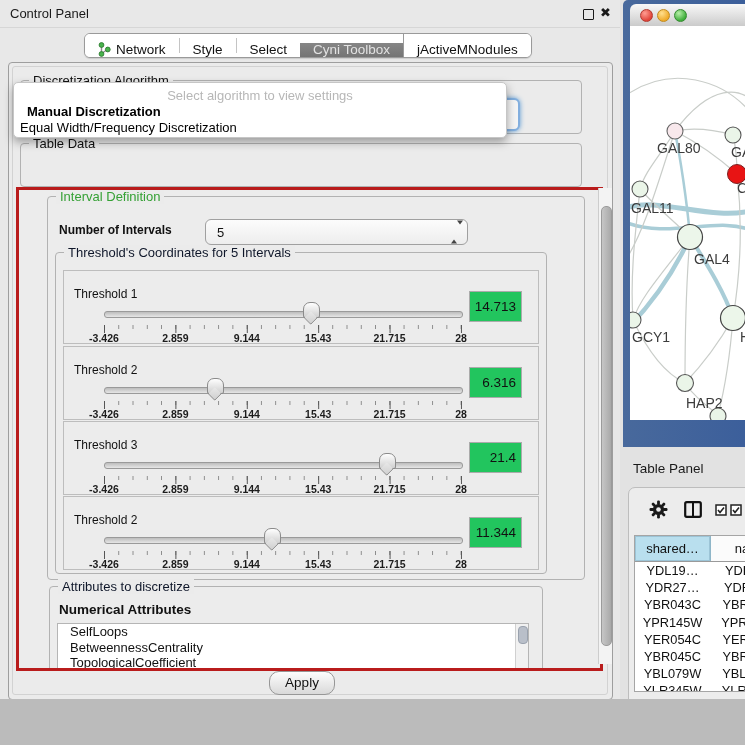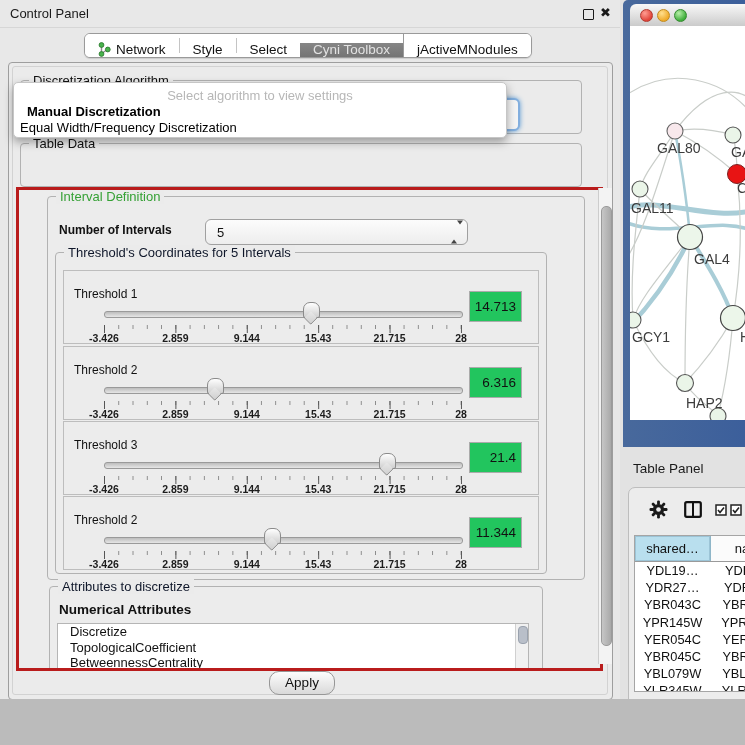--- a/index.html
+++ b/index.html
@@ -244,23 +244,23 @@
         </div>
       </div>
       <div class="t-value">11.344</div>
     </div>
 
     <div class="abs group" style="left:30px;top:396px;width:492px;height:90px;">
       <span class="gtitle blue">Attributes to discretize</span>
     </div>
     <span class="abs" style="left:40px;top:412px;font-weight:bold;font-size:13.5px;">Numerical Attributes</span>
     <div id="attr-list">
-      <div class="it">Discretize</div>
+      <div class="it">SelfLoops</div>
+      <div class="it">BetweennessCentrality</div>
       <div class="it">TopologicalCoefficient</div>
-      <div class="it">BetweennessCentrality</div>
       <div id="attr-scroll">
           <div class="thumb"></div>
         </div>
     </div>
   </div>
 
   <div class="abs" id="vscroll">
       <div class="thumb"></div>
     </div>
 

